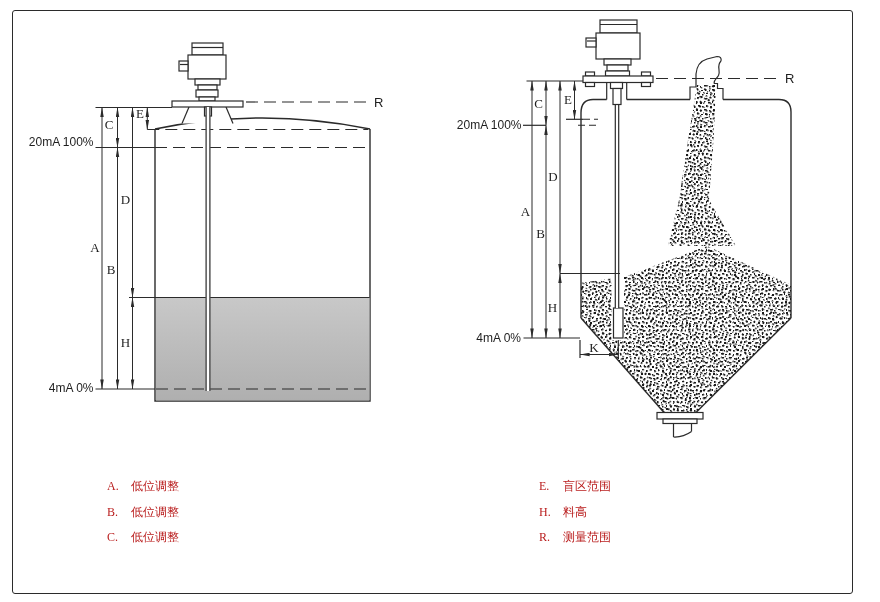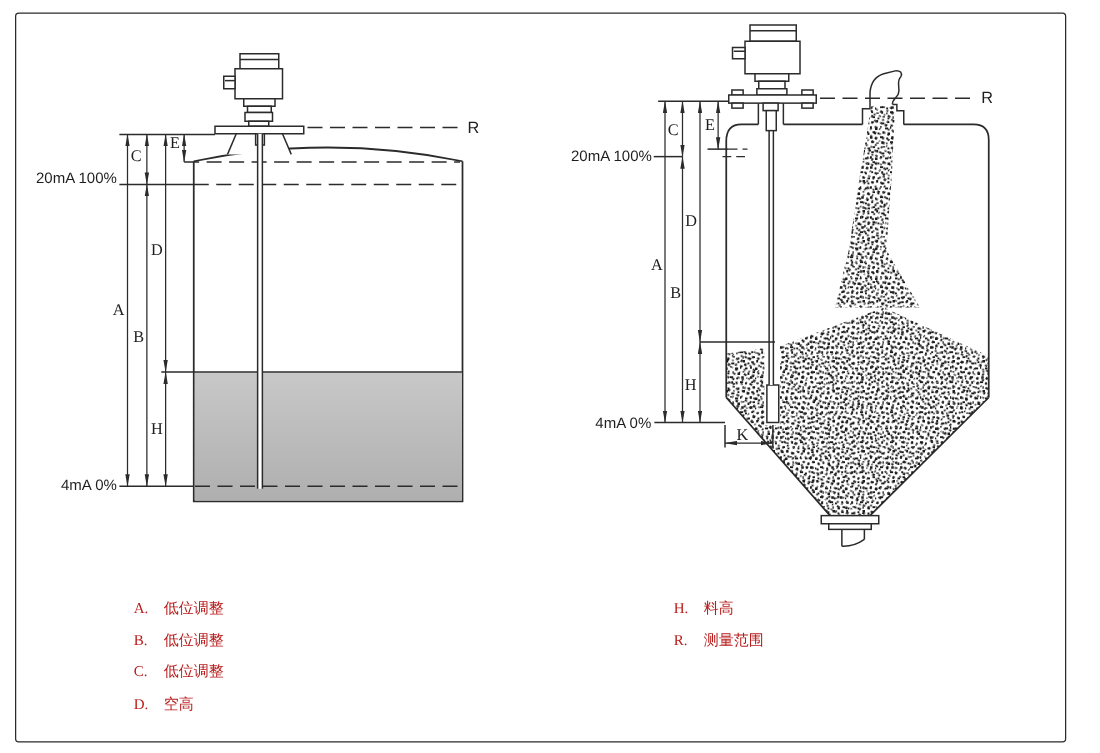--- a/index.html
+++ b/index.html
@@ -234,19 +234,19 @@
       <text class="dimtxt" x="568" y="104" text-anchor="middle">E</text>
       <text class="dimtxt" x="552.5" y="312" text-anchor="middle">H</text>
       <text class="dimtxt" x="594" y="352" text-anchor="middle">K</text>
     </g>
   </svg>
 
   <div id="legend-left" class="legend-col">
     <div><span class="key">A.</span><span>低位调整</span></div>
     <div><span class="key">B.</span><span>低位调整</span></div>
     <div><span class="key">C.</span><span>低位调整</span></div>
-    <div><span class="key">D.</span><span>空高</span></div>
   </div>
   <div id="legend-right" class="legend-col">
+    <div><span class="key">E.</span><span>盲区范围</span></div>
     <div><span class="key">H.</span><span>料高</span></div>
     <div><span class="key">R.</span><span>测量范围</span></div>
   </div>
 </div>
 
 </body></html>

